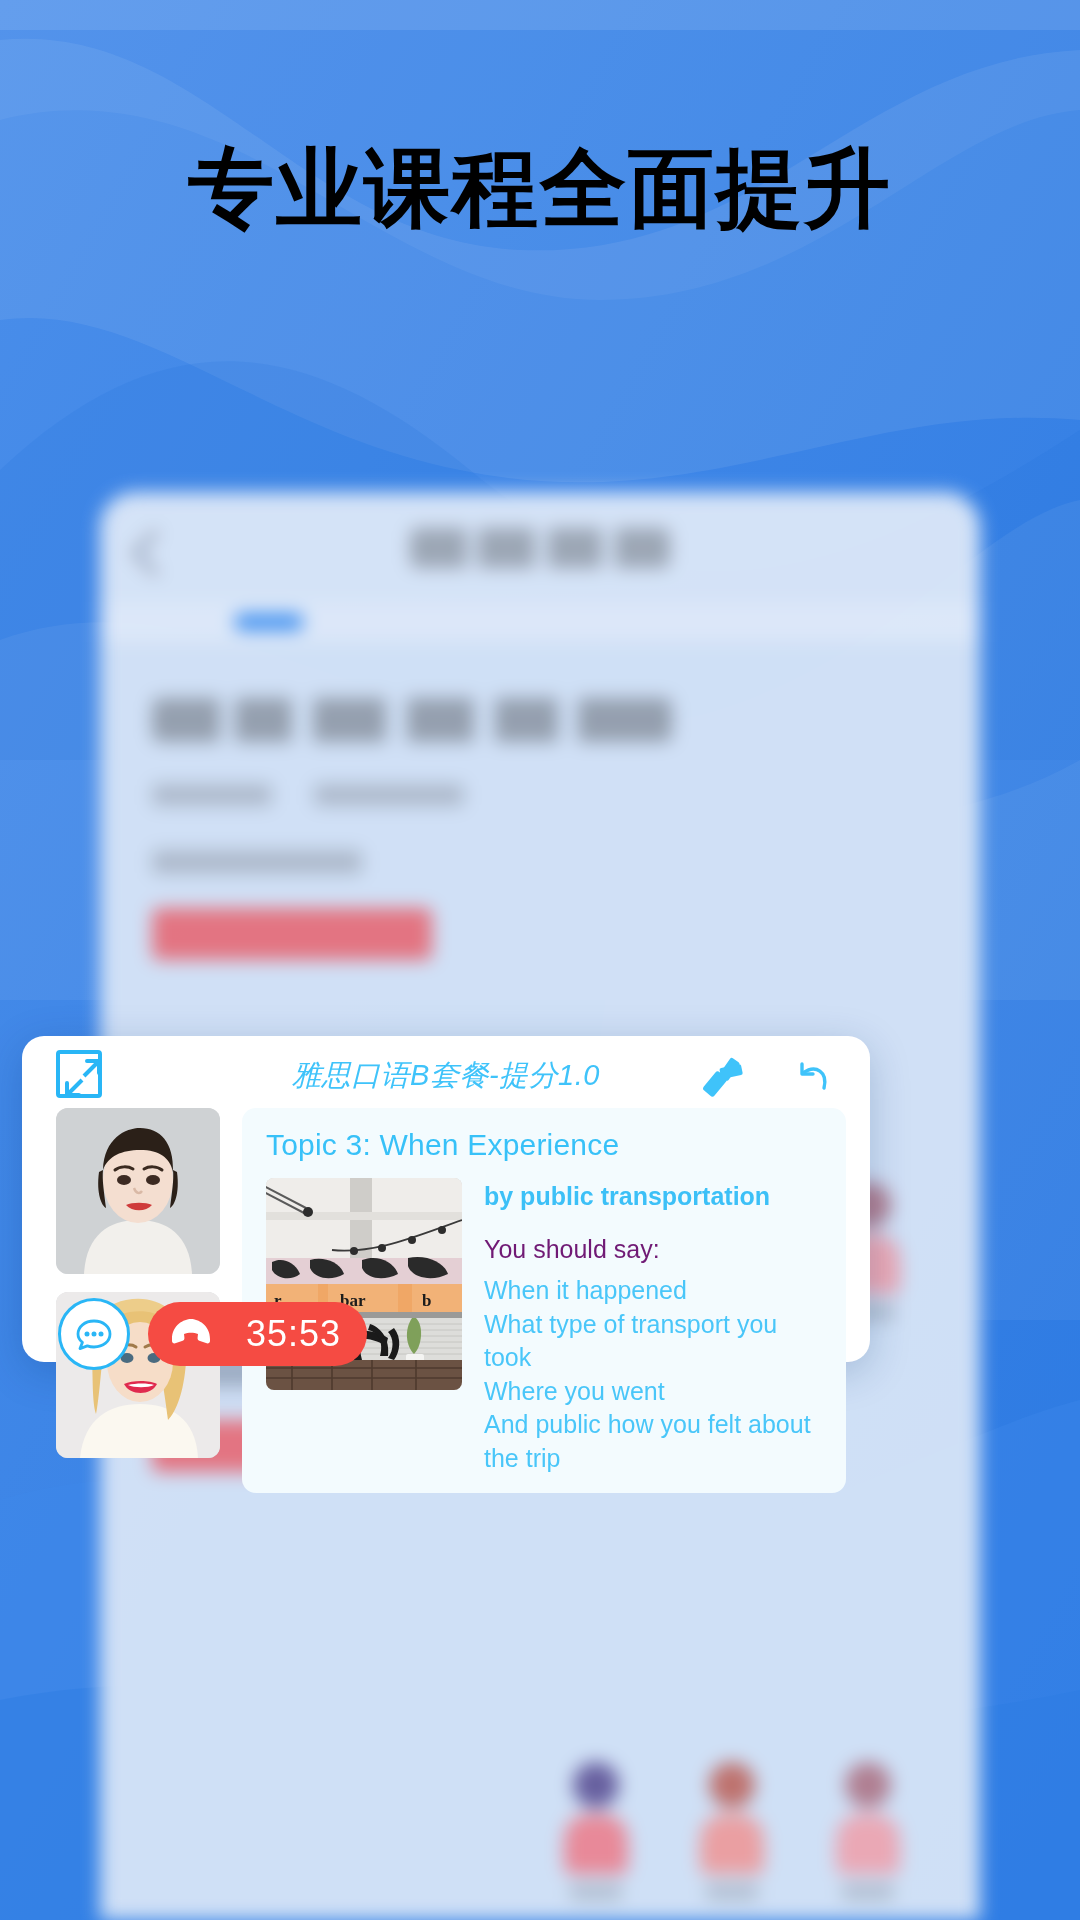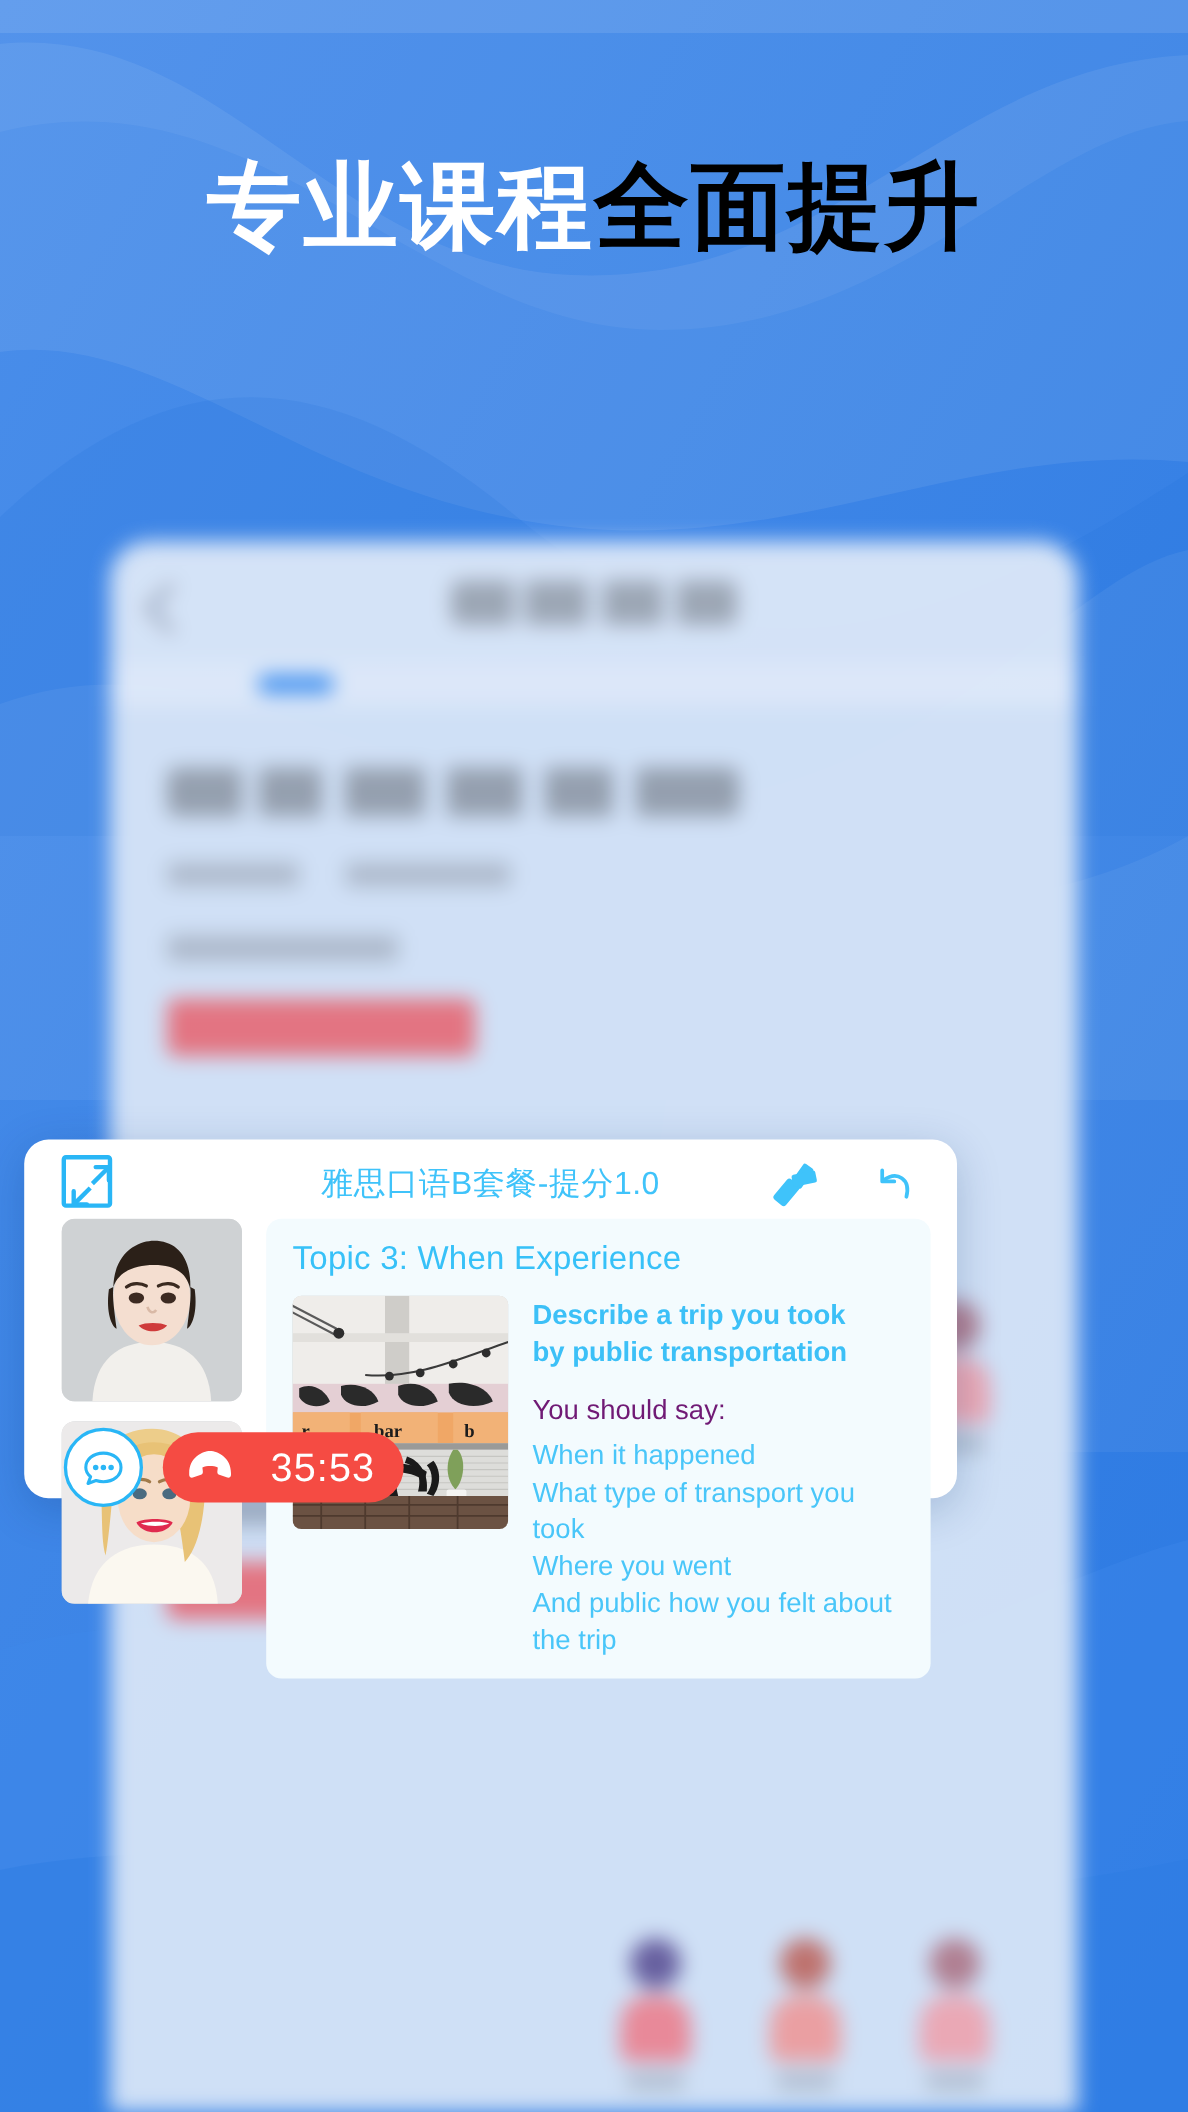--- a/index.html
+++ b/index.html
@@ -20,21 +20,21 @@
 
   
   .hero {
     position:absolute; left:0; top:140px; width:1080px; text-align:center;
     z-index:5;
   }
   .hero-title {
     font-size:86px; font-weight:bold; line-height:1.12;
     letter-spacing:2px; white-space:nowrap;
   }
-  .hero-title .part-a { color:#ffffff; }
+  .hero-title .part-a { color:#000000; }
   .hero-title .part-b { color:#000000; }
   .hero-sub {
     margin-top:32px;
     font-size:46px; font-weight:bold; color:#ffffff;
     letter-spacing:1px; white-space:nowrap;
   }
 
   
   .phone-mock {
     position:absolute; left:100px; top:492px;
@@ -101,20 +101,21 @@
   .cc-expand {
     position:absolute; left:34px; top:14px;
     width:46px; height:48px;
     border:4px solid #29b6f6; border-radius:4px;
   }
   .cc-expand svg { position:absolute; left:-2px; top:-2px; }
   .cc-title {
     position:absolute; left:0; right:0; top:20px;
     text-align:center; font-size:29px; color:#3fc3fa; letter-spacing:.5px;
     font-weight:500;
+    font-style:italic;
   }
   .cc-tools { position:absolute; right:36px; top:16px; display:flex; gap:42px; align-items:center; }
   .cc-tool { width:46px; height:46px; display:block; }
 
   .cc-body { display:flex; padding:0 24px 0 34px; gap:22px; }
   .cc-thumbs { display:flex; flex-direction:column; gap:18px; width:164px; flex:0 0 164px; }
   .cc-thumb {
     width:164px; height:166px; border-radius:12px; overflow:hidden;
     background:#d8dadd; position:relative;
   }
@@ -377,21 +378,20 @@
                 <path d="M0 200 H196"></path>
               <path d="M26 182 V212"></path>
                 <path d="M66 182 V212"></path>
                 <path d="M106 182 V212"></path>
                 <path d="M150 182 V212"></path>
             </g>
           </svg>
         </div>
         <div class="q-text">
           <div class="q-prompt">
-            <div>Describe a trip you took</div>
             <div>by public transportation</div>
           </div>
           <div class="q-should">You should say:</div>
           <div class="q-item">When it happened</div>
           <div class="q-item">What type of transport you took</div>
           <div class="q-item">Where you went</div>
           <div class="q-item">And public how you felt about</div>
           <div class="q-item">the trip</div>
         </div>
       </div>

